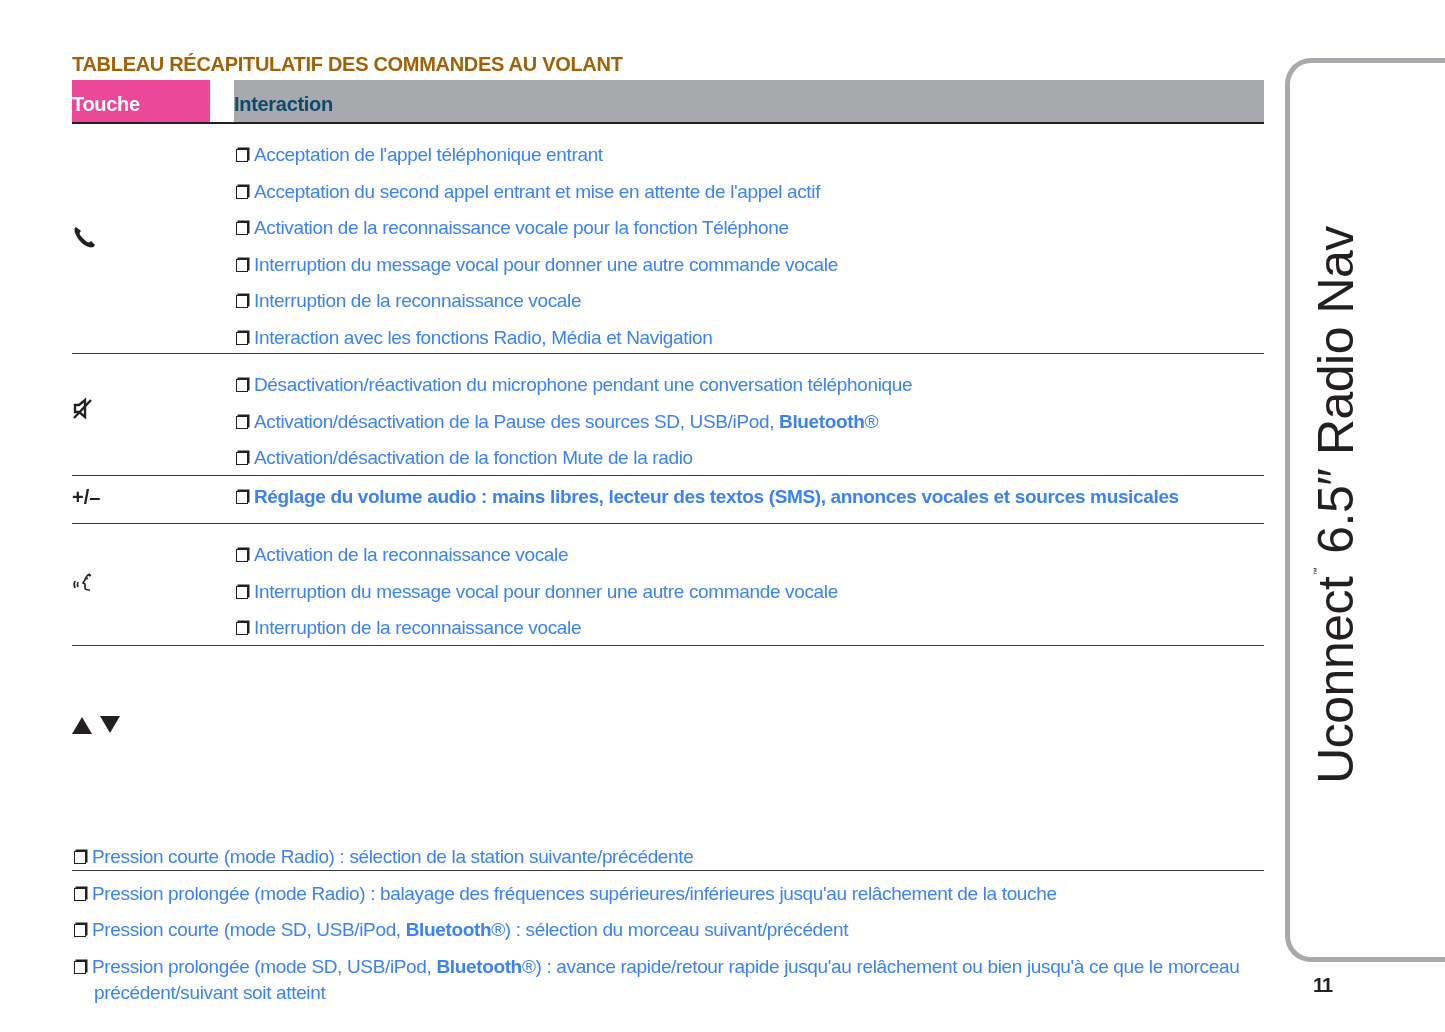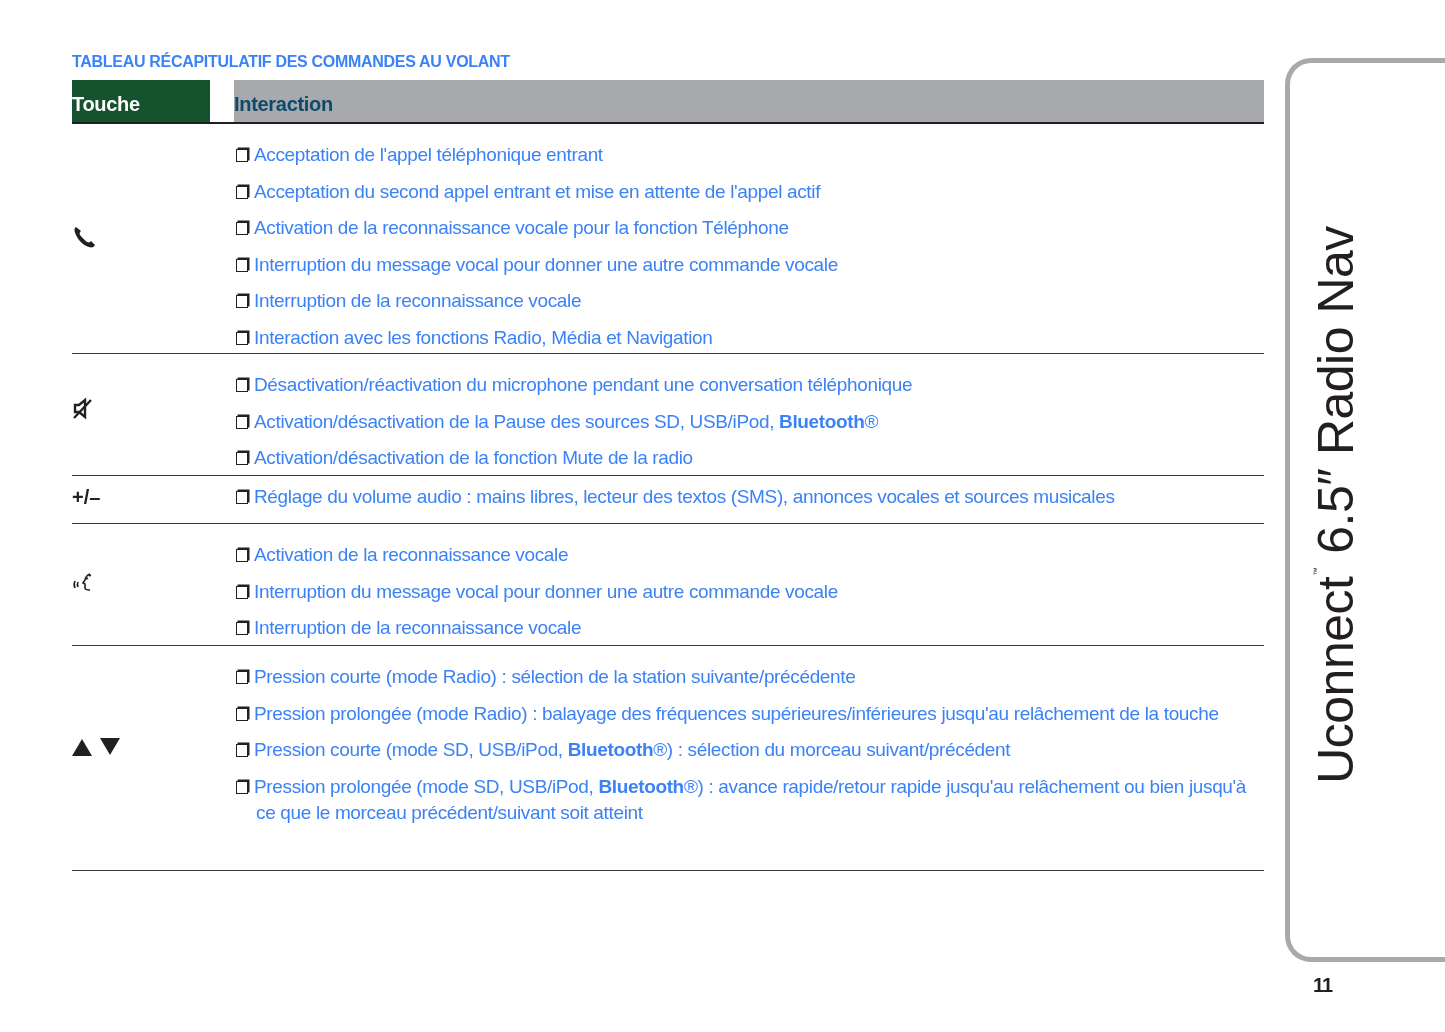--- a/index.html
+++ b/index.html
@@ -2,30 +2,30 @@
 <html><head>
   <meta charset="utf-8">
   <style>
     html, body { margin: 0; padding: 0; background: #ffffff; }
     body {
       width: 1445px; height: 1032px; position: relative; overflow: hidden;
       font-family: "Liberation Sans", sans-serif; color: #231f20;
     }
     .section-title {
       position: absolute; left: 72px; top: 53px;
-      font-size: 16px; font-weight: bold; letter-spacing: -0.3px;
-      color: #3b82f6;
+      font-size: 20px; font-weight: bold; letter-spacing: -0.3px;
+      color: #a16207;
     }
     .table { position: absolute; left: 72px; top: 80px; width: 1192px; }
     .thead {
       position: relative; height: 42px; border-bottom: 2px solid #231f20;
     }
     .th-key {
       position: absolute; left: 0; top: 0; width: 138px; height: 42px;
-      background: #14532d; color: #ffffff; font-weight: bold; font-size: 20px;
+      background: #ec4899; color: #ffffff; font-weight: bold; font-size: 20px;
       line-height: 48px; letter-spacing: -0.3px;
     }
     .th-int {
       position: absolute; left: 162px; top: 0; right: 0; height: 42px;
       background: #a7a9ac; color: #0c4a6e; font-weight: bold; font-size: 20px;
       line-height: 48px; letter-spacing: -0.3px;
     }
     .row {
       position: relative; display: flex; border-bottom: 1.5px solid #3a3a3a;
     }
@@ -106,21 +106,21 @@
       <div class="item" style="margin-top:3px;margin-bottom:7px;"><span class="bx"></span><span>Activation/désactivation de la Pause des sources SD, USB/iPod, </span><b>Bluetooth</b><span>®</span></div>
       <div class="item"><span class="bx"></span><span>Activation/désactivation de la fonction Mute de la radio</span></div>
     </div>
   </div>
 
   <div class="row" style="height:47px;">
     <div class="key-cell" style="padding-bottom:4px;">
       <span class="plusminus">+/–</span>
     </div>
     <div class="int-cell" style="padding:0;">
-      <div class="item" style="margin:8px 0 8px 0;"><span class="bx"></span><span>Réglage du volume audio : mains libres, lecteur des textos (SMS), annonces vocales et sources musicales</span></div>
+      <div class="item" style="margin:8px 0 8px 0;font-weight:bold;"><span class="bx"></span><span>Réglage du volume audio : mains libres, lecteur des textos (SMS), annonces vocales et sources musicales</span></div>
     </div>
   </div>
 
   <div class="row" style="height:121px;">
     <div class="key-cell">
       <span>
         <svg width="26" height="26" viewBox="0 0 26 26" fill="none" stroke="#231f20" stroke-width="1.6">
             <path d="M3 11 C2 13 2 16 3 18"></path>
             <path d="M6 12 C5 14 5 15 6 17"></path>
             <path d="M18 4 C15 5 13 8 13 10 L11 13 L13 14 L13 18 C13 20 15 20 18 20"></path>
@@ -129,21 +129,21 @@
           </svg>
       </span>
     </div>
     <div class="int-cell">
       <div class="item"><span class="bx"></span><span>Activation de la reconnaissance vocale</span></div>
       <div class="item"><span class="bx"></span><span>Interruption du message vocal pour donner une autre commande vocale</span></div>
       <div class="item"><span class="bx"></span><span>Interruption de la reconnaissance vocale</span></div>
     </div>
   </div>
 
-  <div class="row" style="height:224px;">
+  <div class="row" style="height:224px;flex-direction:column;">
     <div class="key-cell" style="padding-bottom:18px;">
       <span>
         <svg width="50" height="20" viewBox="0 0 50 20">
             <polygon points="0,19 10,2 20,19" fill="#231f20"></polygon>
             <polygon points="28,1 48,1 38,18" fill="#231f20"></polygon>
           </svg>
       </span>
     </div>
     <div class="int-cell">
       <div class="item"><span class="bx"></span><span>Pression courte (mode Radio) : sélection de la station suivante/précédente</span></div>

